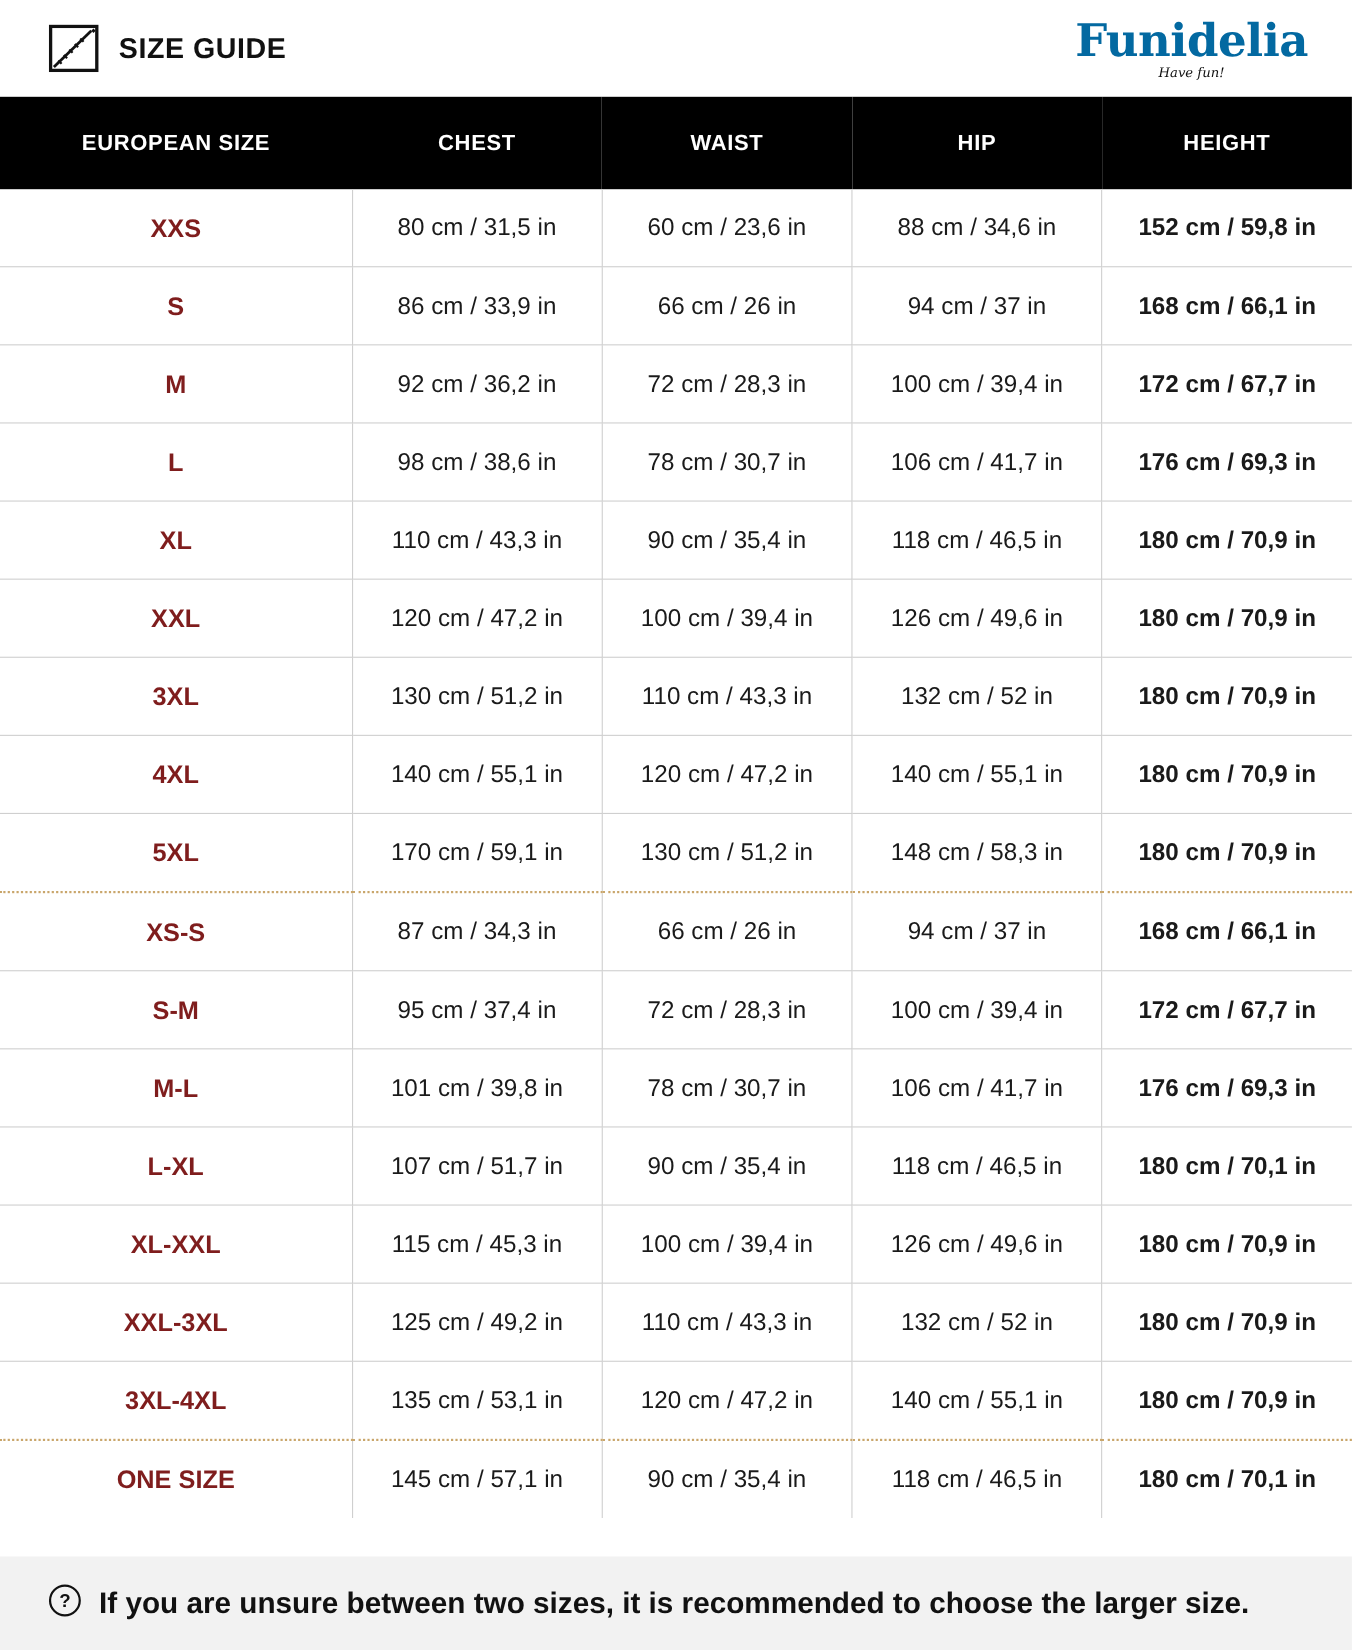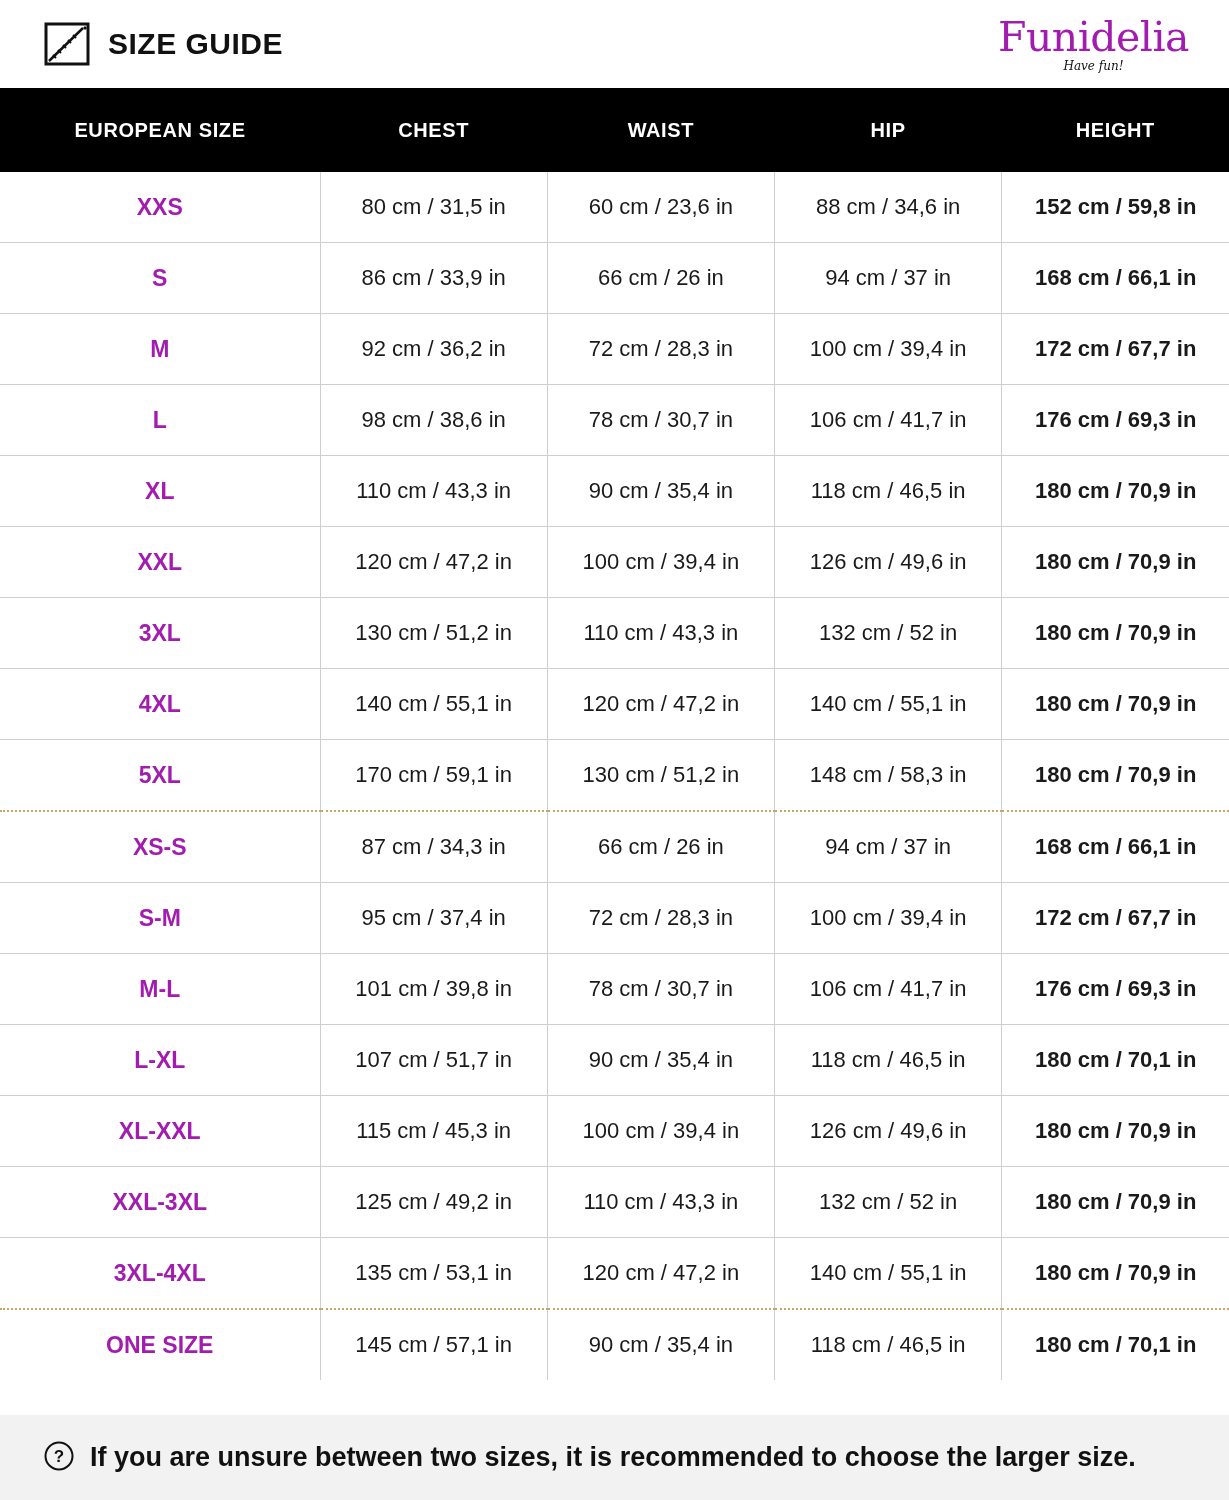--- a/index.html
+++ b/index.html
@@ -34,36 +34,36 @@
     display: flex;
     align-items: center;
     gap: 18px;
   }
   .ruler-icon {
     width: 46px;
     height: 44px;
     display: block;
   }
   .guide-title {
-    font-size: 30px;
+    font-size: 26px;
     font-weight: bold;
     letter-spacing: 0.5px;
     color: #111111;
   }
   .brand {
     text-align: center;
     line-height: 1;
     padding-right: 6px;
   }
   .brand-name {
     font-family: "DejaVu Serif", serif;
     font-size: 41px;
-    font-weight: normal;
+    font-weight: bold;
     letter-spacing: -0.5px;
-    color: #a21caf;
+    color: #0369a1;
   }
   .brand-tag {
     font-family: "DejaVu Serif", serif;
     font-style: italic;
     font-size: 12px;
     margin-top: 2px;
     color: #111111;
   }
 
   
@@ -94,21 +94,21 @@
     border-bottom: 1px solid #cfcfcf;
     border-right: 1px solid #cfcfcf;
   }
   table.size-table tbody td:last-child {
     border-right: none;
     font-weight: bold;
   }
   table.size-table tbody td.size-label {
     font-weight: bold;
     font-size: 23px;
-    color: #a21caf;
+    color: #7f1d1d;
   }
   table.size-table tbody tr.dotted-top td {
     border-top: 2px dotted #c9a66b;
   }
   table.size-table tbody tr:last-child td {
     border-bottom: none;
   }
 
   
   .footer-note {

